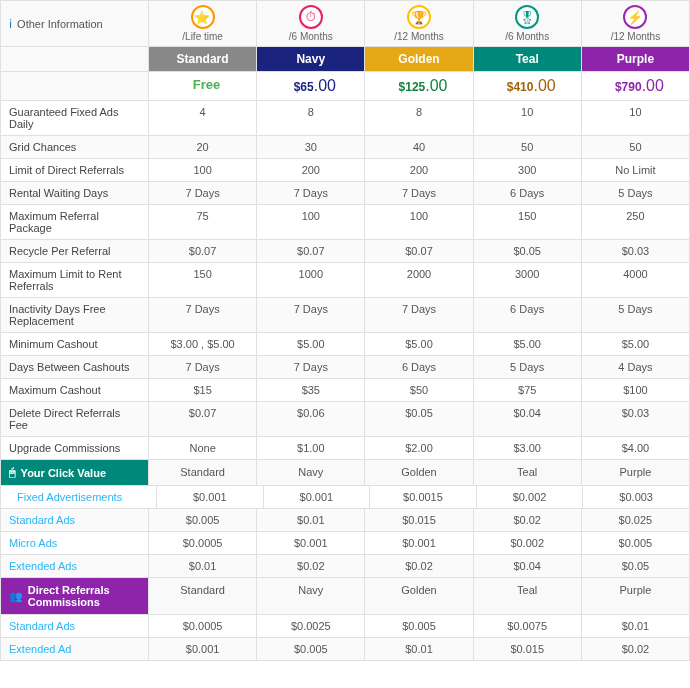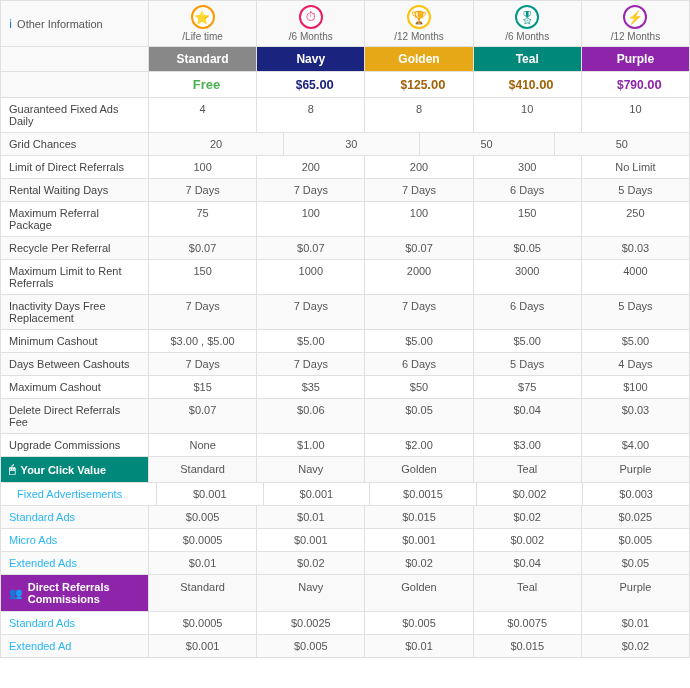--- a/index.html
+++ b/index.html
@@ -83,26 +83,26 @@
       flex: 1;
       text-align: center;
       padding: 5px 2px;
       font-weight: bold;
       font-size: 13px;
       border-right: 1px solid #e0e0e0;
     }
     .price-row .price-cell:last-child { border-right: none; }
     .price-free { color: #4caf50; }
     .price-navy-c { color: #1a237e; }
-    .price-golden-c { color: #a16207; }
+    .price-golden-c { color: #15803d; }
     .price-teal-c { color: #a16207; }
     .price-purple-c { color: #8e24aa; }
     
     .price-cell .price-main { font-size: 12px; font-weight: bold; }
-    .price-cell .price-dec { font-size: 13px; font-weight: bold; }
+    .price-cell .price-dec { font-size: 16px; font-weight: normal; }
     
     
     .data-row {
       display: flex;
       border: 1px solid #e0e0e0;
       border-top: none;
     }
     .data-row:nth-child(even) { background: #fafafa; }
     .data-row .row-label {
       width: 148px;
@@ -241,20 +241,21 @@
         <div class="row-value">4</div>
         <div class="row-value">8</div>
         <div class="row-value">8</div>
         <div class="row-value">10</div>
         <div class="row-value">10</div>
       </div>
       <div class="data-row">
         <div class="row-label">Grid Chances</div>
         <div class="row-value">20</div>
         <div class="row-value">30</div>
+        <div class="row-value">40</div>
         <div class="row-value">50</div>
         <div class="row-value">50</div>
       </div>
       <div class="data-row">
         <div class="row-label">Limit of Direct Referrals</div>
         <div class="row-value">100</div>
         <div class="row-value">200</div>
         <div class="row-value">200</div>
         <div class="row-value">300</div>
         <div class="row-value">No Limit</div>

